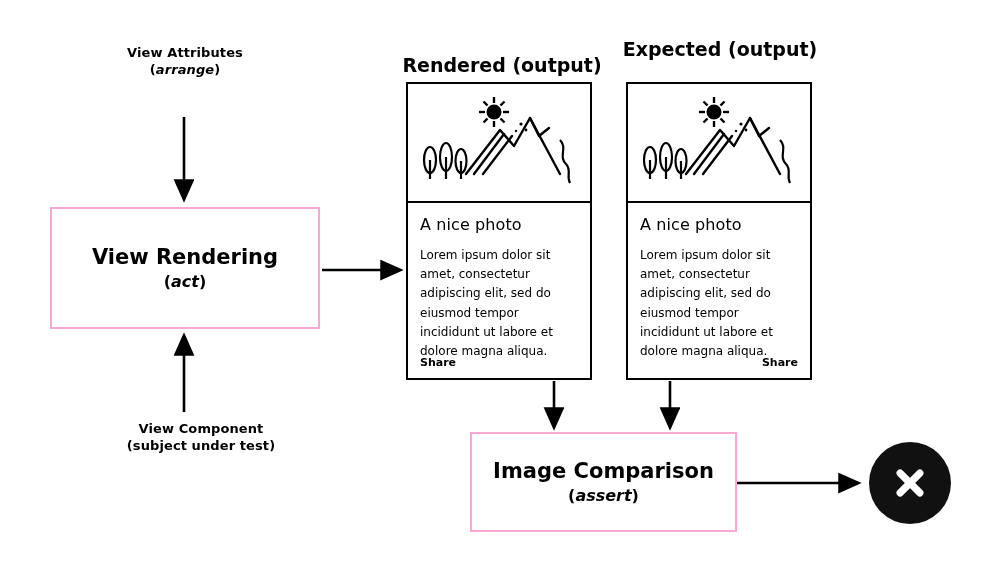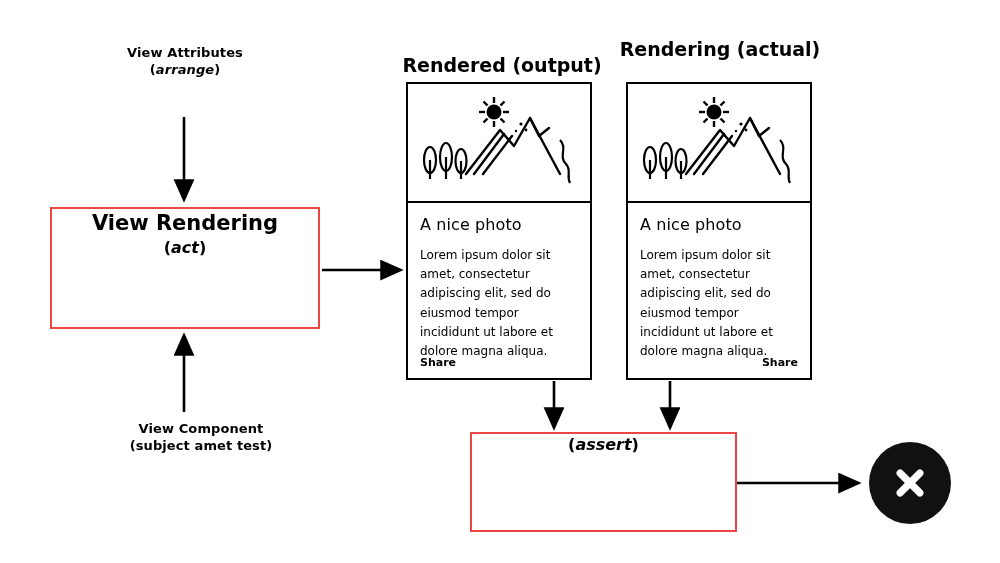--- a/index.html
+++ b/index.html
@@ -27,26 +27,27 @@
     line-height: 1.32;
     font-weight: 700;
     font-size: 13px;
     letter-spacing: 0.1px;
   }
   .label-block .line2 { display: block; }
   .ital { font-style: italic; }
 
   
   .box {
-    border: 2px solid #ef4444;
+    border: 2px solid #f9a8d4;
     background: #fff;
     box-sizing: border-box;
     display: flex;
     flex-direction: column;
     align-items: center;
+    justify-content: center;
     text-align: center;
   }
   .box .l1 { font-weight: 700; font-size: 21px; line-height: 1.35; }
   .box .l2 { font-weight: 700; font-size: 16px; line-height: 1.35; }
 
   
   .card-title {
     font-weight: 700;
     font-size: 19px;
     text-align: center;
@@ -143,25 +144,25 @@
     <span class="line2"><span>(</span><span class="ital">arrange</span><span>)</span></span>
   </div>
 
   <div class="abs box" style="left:50px; top:207px; width:270px; height:122px;">
     <span class="l1">View Rendering</span>
     <span class="l2"><span>(</span><span class="ital">act</span><span>)</span></span>
   </div>
 
   <div class="abs label-block" style="left:46px; top:420px; width:310px;">
     <span>View Component</span>
-    <span class="line2">(subject amet test)</span>
+    <span class="line2">(subject under test)</span>
   </div>
 
   <div class="abs card-title" style="left:382px; top:54px; width:240px;">Rendered (output)</div>
-  <div class="abs card-title" style="left:600px; top:38px; width:240px;">Rendering (actual)</div>
+  <div class="abs card-title" style="left:600px; top:38px; width:240px;">Expected (output)</div>
 
   <div class="abs card" style="left:406px; top:82px; width:186px; height:298px;">
     <div class="card-image">
       <svg viewBox="0 0 182 113" width="182" height="113">
 
         <g stroke="#000" stroke-width="2.4" fill="none">
           <circle cx="86" cy="28" r="7.5" fill="#000" stroke="none"></circle>
           <line x1="86" y1="13" x2="86" y2="19"></line>
           <line x1="86" y1="37" x2="86" y2="43"></line>
           <line x1="71" y1="28" x2="77" y2="28"></line>
@@ -241,20 +242,21 @@
       </svg>
     </div>
     <div class="card-body">
       <div class="card-heading">A nice photo</div>
       <div class="card-text">Lorem ipsum dolor sit amet, consectetur adipiscing elit, sed do eiusmod tempor incididunt ut labore et dolore magna aliqua.</div>
       <div class="card-share share-right">Share</div>
     </div>
   </div>
 
   <div class="abs box" style="left:470px; top:432px; width:267px; height:100px;">
+    <span class="l1">Image Comparison</span>
     <span class="l2"><span>(</span><span class="ital">assert</span><span>)</span></span>
   </div>
 
   <div class="abs badge" style="left:869px; top:442px;">
     <svg viewBox="0 0 40 40" width="44" height="44">
       <line x1="11" y1="11" x2="29" y2="29" stroke="#ffffff" stroke-width="6.5" stroke-linecap="round"></line>
       <line x1="29" y1="11" x2="11" y2="29" stroke="#ffffff" stroke-width="6.5" stroke-linecap="round"></line>
     </svg>
   </div>
 

